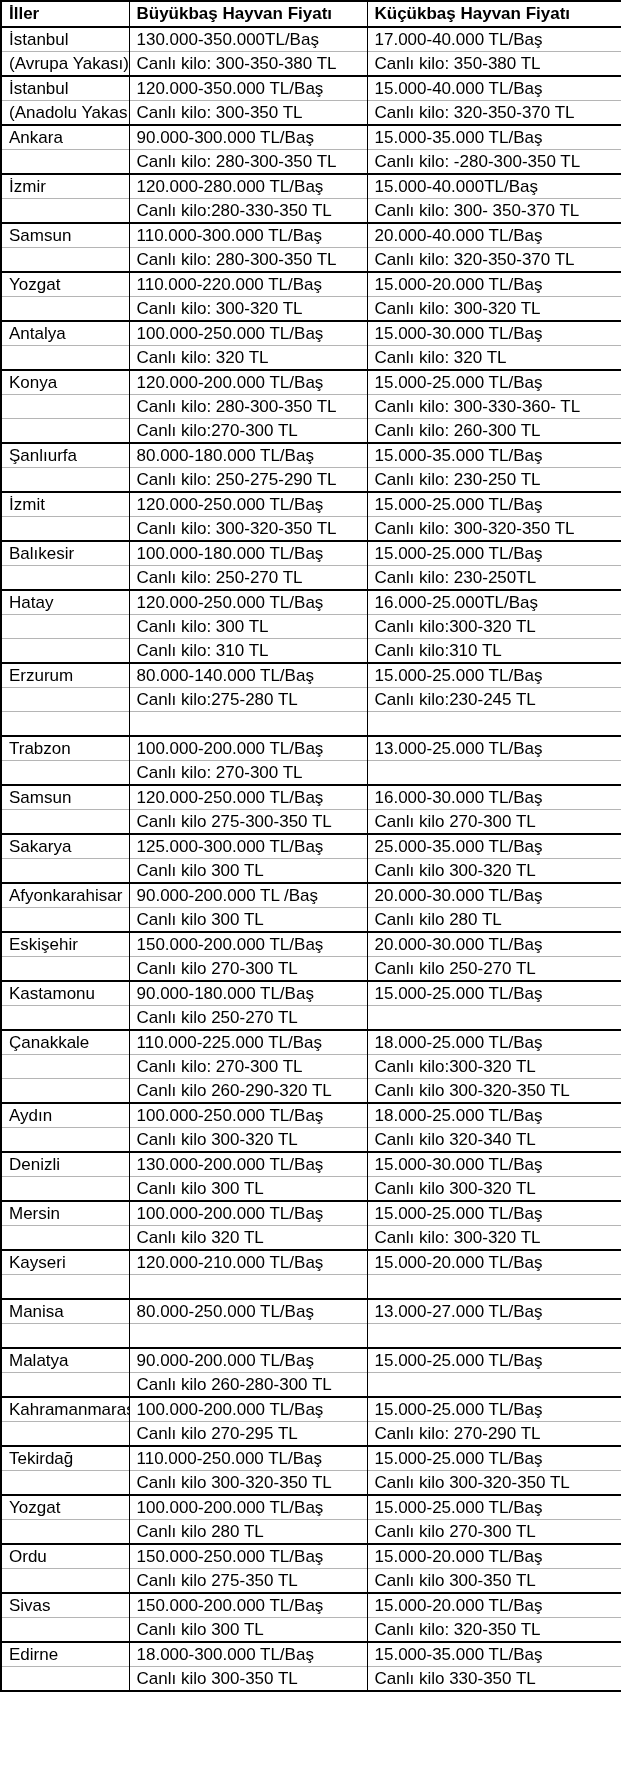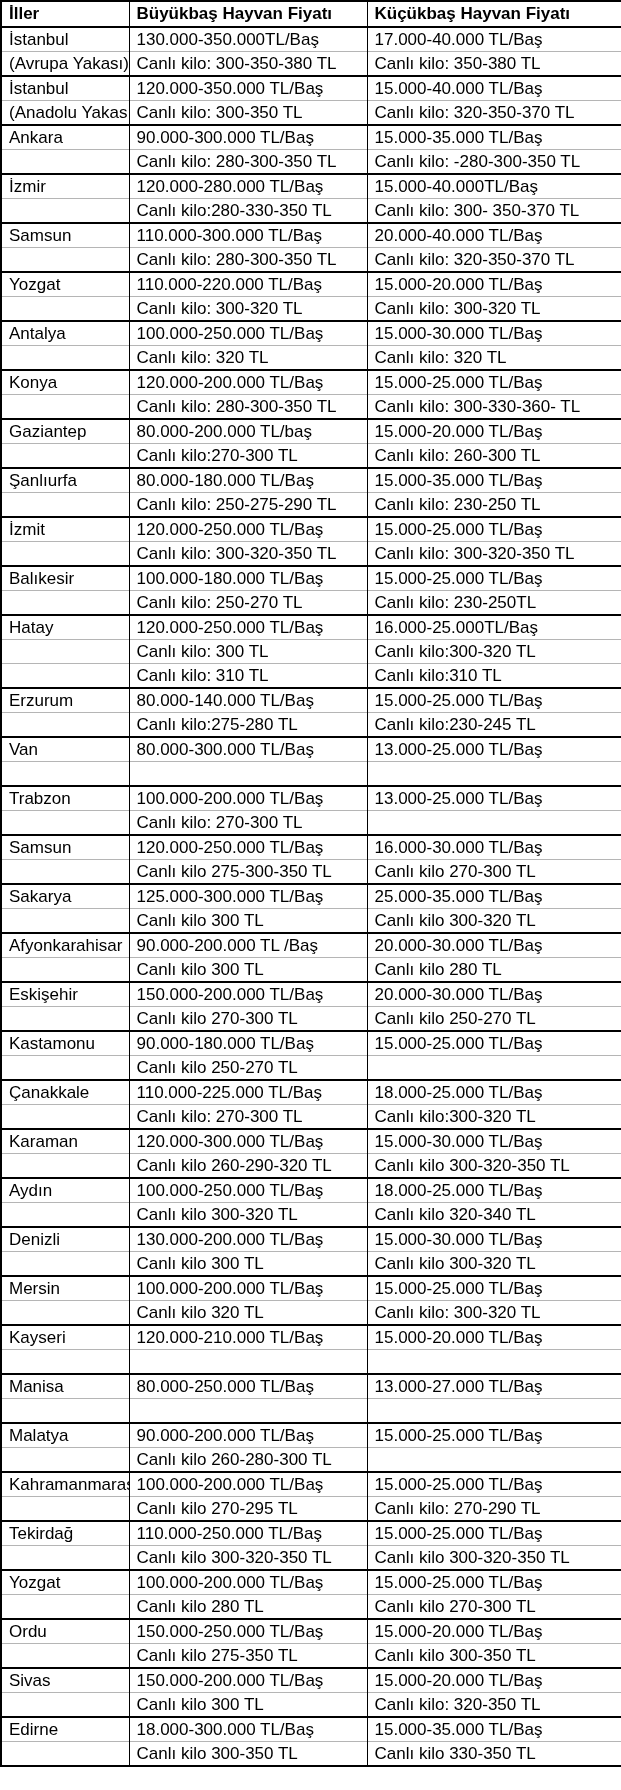--- a/index.html
+++ b/index.html
@@ -142,25 +142,20 @@
     <td>Konya</td>
     <td>120.000-200.000 TL/Baş</td>
     <td>15.000-25.000 TL/Baş</td>
   </tr>
   <tr class="line2">
     <td></td>
     <td>Canlı kilo: 280-300-350 TL</td>
     <td>Canlı kilo: 300-330-360- TL</td>
   </tr>
 
-  <tr class="line1">
-    <td>Gaziantep</td>
-    <td>80.000-200.000 TL/baş</td>
-    <td>15.000-20.000 TL/Baş</td>
-  </tr>
   <tr class="line2">
     <td></td>
     <td>Canlı kilo:270-300 TL</td>
     <td>Canlı kilo: 260-300 TL</td>
   </tr>
 
   <tr class="line1">
     <td>Şanlıurfa</td>
     <td>80.000-180.000 TL/Baş</td>
     <td>15.000-35.000 TL/Baş</td>
@@ -214,25 +209,20 @@
     <td>Erzurum</td>
     <td>80.000-140.000 TL/Baş</td>
     <td>15.000-25.000 TL/Baş</td>
   </tr>
   <tr class="line2">
     <td></td>
     <td>Canlı kilo:275-280 TL</td>
     <td>Canlı kilo:230-245 TL</td>
   </tr>
 
-  <tr class="line1">
-    <td>Van</td>
-    <td>80.000-300.000 TL/Baş</td>
-    <td>13.000-25.000 TL/Baş</td>
-  </tr>
   <tr class="line2">
     <td></td>
     <td></td>
     <td></td>
   </tr>
 
   <tr class="line1">
     <td>Trabzon</td>
     <td>100.000-200.000 TL/Baş</td>
     <td>13.000-25.000 TL/Baş</td>
@@ -302,25 +292,20 @@
     <td>Çanakkale</td>
     <td>110.000-225.000 TL/Baş</td>
     <td>18.000-25.000 TL/Baş</td>
   </tr>
   <tr class="line2">
     <td></td>
     <td>Canlı kilo: 270-300 TL</td>
     <td>Canlı kilo:300-320 TL</td>
   </tr>
 
-  <tr class="line1">
-    <td>Karaman</td>
-    <td>120.000-300.000 TL/Baş</td>
-    <td>15.000-30.000 TL/Baş</td>
-  </tr>
   <tr class="line2">
     <td></td>
     <td>Canlı kilo 260-290-320 TL</td>
     <td>Canlı kilo 300-320-350 TL</td>
   </tr>
 
   <tr class="line1">
     <td>Aydın</td>
     <td>100.000-250.000 TL/Baş</td>
     <td>18.000-25.000 TL/Baş</td>

